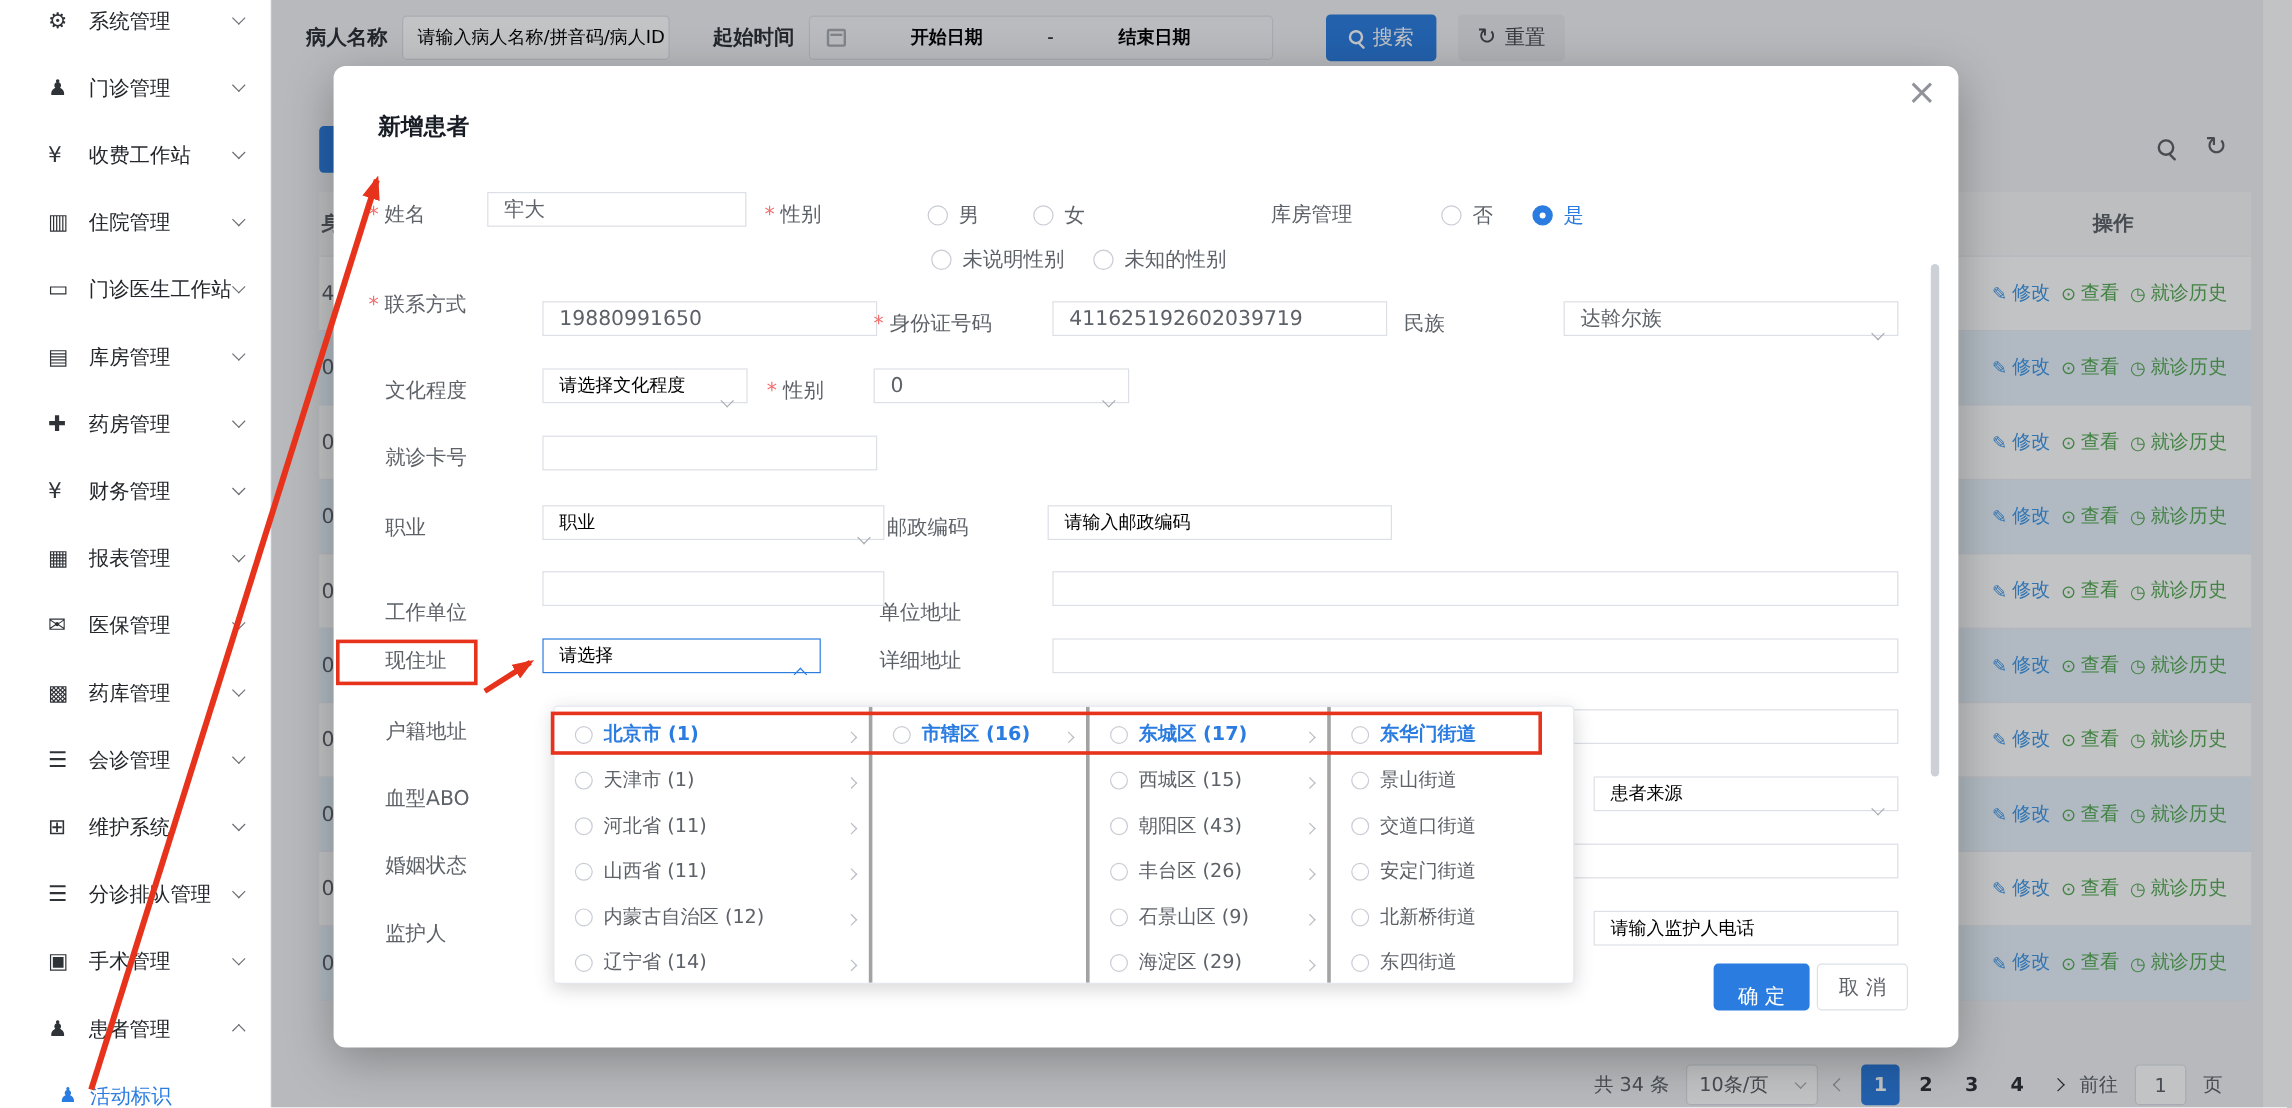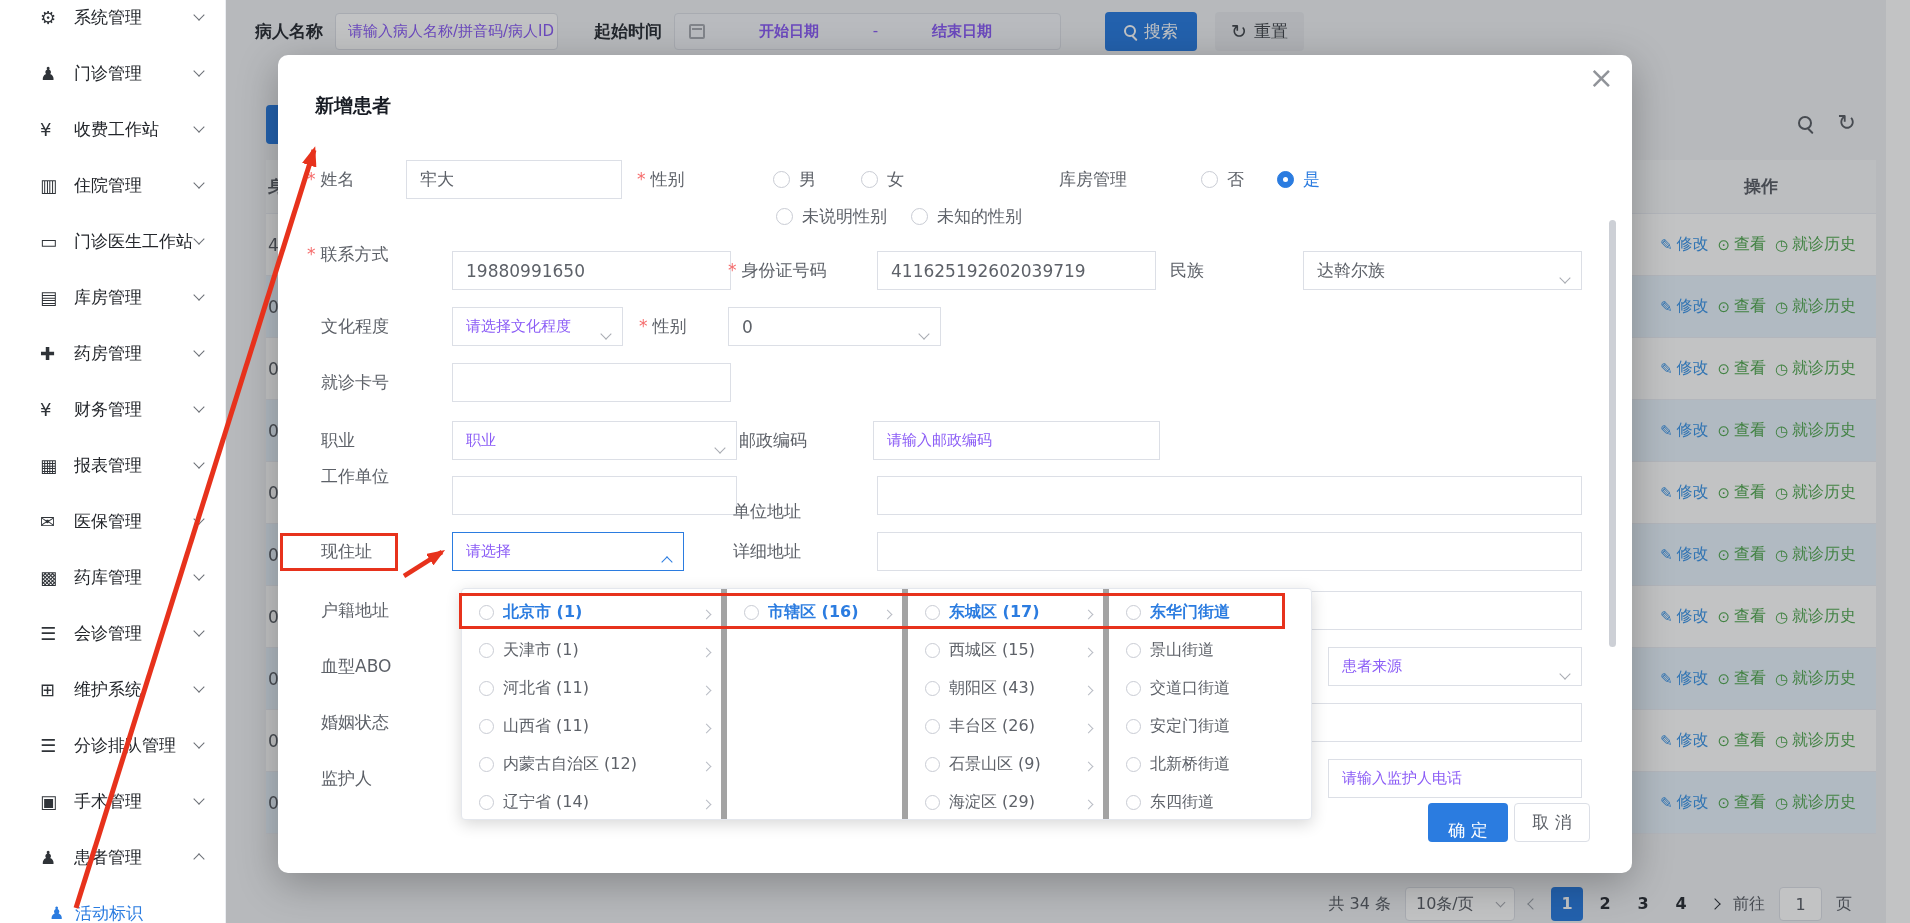--- a/index.html
+++ b/index.html
@@ -23,21 +23,21 @@
   .side-sub { height:56px; display:flex; align-items:center; padding-left:49px; color:#2b7ce0; font-size:17px; cursor:pointer; }
   .side-sub .s-ico { width:26px; font-size:17px; }
 
   
   .content { position:absolute; left:226px; top:0; right:24px; bottom:0; background:#f0f2f5; z-index:1; }
 
   .filter-bar { position:absolute; left:0; right:0; top:0; height:62px; display:flex; align-items:center; padding-left:29px; }
   .f-lbl { font-size:17px; font-weight:700; color:#2b2f36; margin-right:12px; white-space:nowrap; }
   .f-lbl.second { margin-left:36px; }
   .f-input { width:223px; height:37px; background:#fff; border:1px solid #dcdfe6; border-radius:4px; display:flex; align-items:center; padding:0 12px; }
-  .ph { font-size:15px; color:#8b5cf6; white-space:nowrap; }
+  .ph { font-size:15px; color:#000000; white-space:nowrap; }
   .f-range { width:387px; height:37px; background:#f3f5f8; border:1px solid #dcdfe6; border-radius:4px; display:flex; align-items:center; padding:0 14px; }
   .f-range .seg { flex:1; text-align:center;font-weight:bold; }
   .icon-cal { width:16px; height:15px; border:2px solid #a8abb2; border-radius:2px; position:relative; flex:none; }
   .icon-cal::after { content:""; position:absolute; left:1px; right:1px; top:2px; height:2px; background:#a8abb2; }
   .btn { border:none; border-radius:4px; cursor:pointer; display:inline-flex; align-items:center; justify-content:center; font-family:inherit; }
   .btn.primary { background:#2b7ce0; color:#fff; }
   .btn.search-btn { height:39px; padding:0 19px; font-size:17px; gap:8px; margin-left:44px; }
   .btn.plain { background:#e7e9ed; color:#44484e; height:39px; padding:0 16px; font-size:17px; gap:7px; margin-left:18px; }
   .icon-search { position:relative; width:12px; height:12px; border:2px solid currentColor; border-radius:50%; display:inline-block; }
   .icon-search::after { content:""; position:absolute; right:-4px; bottom:-4px; width:7px; height:2px; background:currentColor; transform:rotate(45deg); border-radius:1px; }
@@ -74,40 +74,40 @@
 
   
   .overlay { position:absolute; left:226px; top:0; right:0; bottom:0; background:rgba(10,14,20,0.25); z-index:5; }
   .modal { position:absolute; left:278px; top:55px; width:1354px; height:818px; background:#fff; border-radius:10px; box-shadow:0 10px 40px rgba(0,0,0,0.28); z-index:10; }
   .m-title { position:absolute; left:37px; top:38px; font-size:19px; font-weight:700; color:#181c24; }
   .m-close { position:absolute; right:18px; top:8px; font-size:30px; color:#909399; cursor:pointer; line-height:1; }
   .m-scrollbar { position:absolute; left:1331px; top:165px; width:7px; height:427px; background:#cdd0d6; border-radius:4px; cursor:pointer; }
 
   .lbl { position:absolute; height:39px; line-height:39px; font-size:17px; color:#5d6168; white-space:nowrap; }
   .lbl.req::before { content:"*"; color:#f56c6c; margin-right:5px; }
-  .inp { position:absolute; height:39px; background:#fff; border:1px solid #dcdfe6; border-radius:0; display:flex; align-items:center; padding:0 13px; }
+  .inp { position:absolute; height:29px; background:#fff; border:1px solid #dcdfe6; border-radius:0; display:flex; align-items:center; padding:0 13px; }
   .inp .val { font-size:17px; color:#5d6168; white-space:nowrap; }
   .inp.sel { padding-right:32px; }
   .sel-chev { position:absolute; right:12px; top:15px; color:#a8abb2; }
   .inp.open { border-color:#2b7ce0; }
   .inp.open .sel-chev { top:18px; color:#2b7ce0; }
 
   .radio { position:absolute; height:39px; display:flex; align-items:center; cursor:pointer; }
   .radio .circle { width:17px; height:17px; border:1.5px solid #c9ccd4; border-radius:50%; background:#fff; flex:none; position:relative; }
   .radio .rlbl { margin-left:9px; font-size:17px; color:#5d6168; white-space:nowrap; }
   .radio.checked .circle { background:#2b7ce0; border-color:#2b7ce0; }
   .radio.checked .circle::after { content:""; position:absolute; left:50%; top:50%; width:5px; height:5px; margin:-2.5px 0 0 -2.5px; background:#fff; border-radius:50%; }
   .radio.checked .rlbl { color:#2b7ce0; }
 
   .btn.m-confirm { position:absolute; left:1150px; top:748px; width:80px; height:39px; font-size:17px;align-items:flex-end; }
   .btn.m-cancel { position:absolute; left:1236px; top:748px; width:76px; height:39px; font-size:17px; background:#fff; border:1px solid #dcdfe6; color:#5d6168; }
 
   
   .casc-panel { position:absolute; left:183px; top:533px; width:851px; height:232px; background:#fff; border:1px solid #e4e7ed; border-radius:4px; box-shadow:0 4px 16px rgba(0,0,0,0.16); display:flex; z-index:20; overflow:hidden; }
-  .casc-col { padding-top:4px; border-right:6px solid #a3a3a3; height:100%; flex:none; overflow:hidden; }
+  .casc-col { padding-top:4px; border-right:3px solid #a3a3a3; height:100%; flex:none; overflow:hidden; }
   .casc-col.c1 { width:265px; } .casc-col.c2 { width:181px; } .casc-col.c3 { width:201px; } .casc-col.c4 { width:204px; border-right:none; }
   .casc-item { position:relative; height:38px; display:flex; align-items:center; padding:0 26px 0 17px; font-size:16px; color:#5d6168; cursor:pointer; white-space:nowrap; }
   .c-radio { width:15px; height:15px; border:1.5px solid #c9ccd4; border-radius:50%; background:#fff; flex:none; }
   .c-lbl { margin-left:9px; overflow:hidden; }
   .c-chev { position:absolute; right:11px; color:#b8bcc4; }
   .c-chev .chev { width:7px; height:7px; }
   .casc-item.selected { color:#2b7ce0; font-weight:700; }
 
   
   .red-rect { position:absolute; border:3px solid #e7321c; z-index:30; pointer-events:none; }
@@ -515,21 +515,21 @@
     <span class="lbl" style="left:43px;top:366px">职业</span>
     <div class="inp sel" style="left:174px;top:366px;width:285px">
       <span class="ph">职业</span>
       <span class="sel-chev"><span class="chev down"></span></span>
     </div>
     <span class="lbl" style="left:461px;top:366px">邮政编码</span>
     <div class="inp" style="left:595px;top:366px;width:287px">
       <span class="ph">请输入邮政编码</span>
     </div>
 
-    <span class="lbl" style="left:43px;top:402px">工作单位</span>
+    <span class="lbl" style="left:43px;top:437px">工作单位</span>
     <div class="inp" style="left:174px;top:421px;width:285px">
       <span class="val"></span>
     </div>
     <span class="lbl" style="left:455px;top:437px">单位地址</span>
     <div class="inp" style="left:599px;top:421px;width:705px">
       <span class="val"></span>
     </div>
 
     <span class="lbl" style="left:43px;top:477px">现住址</span>
     <div class="inp sel open" style="left:174px;top:477px;width:232px">

